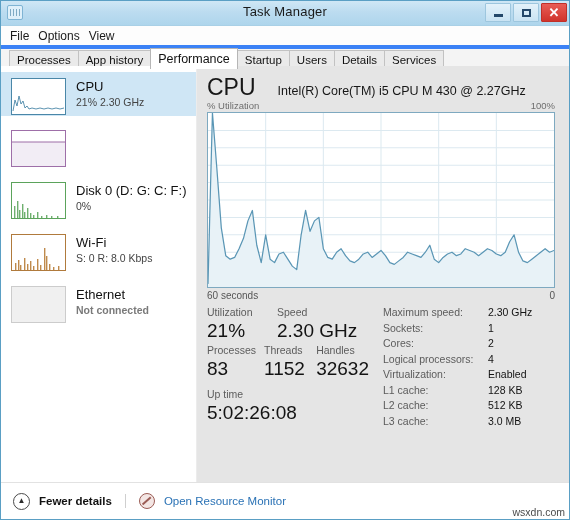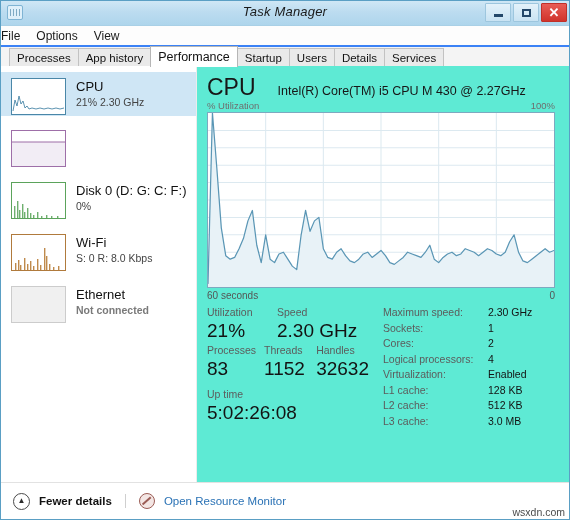--- a/index.html
+++ b/index.html
@@ -27,39 +27,39 @@
     background:#dff0fa;border:1px solid #7fb4d4;border-radius:2px;
     box-sizing:border-box;
   }
   .win-icon:after{
     content:"";position:absolute;left:2px;top:3px;right:2px;height:7px;
     background:repeating-linear-gradient(90deg,#6f9fbb 0 1px,transparent 1px 3px);
     opacity:.85;
   }
   .title-text{
     position:absolute;left:0;right:0;top:3px;text-align:center;
-    font-size:13px;color:#1a1a1a;letter-spacing:.2px;font-style:italic;
+    font-size:13px;color:#1a1a1a;letter-spacing:.2px;
   }
   .winbtns{position:absolute;right:2px;top:2px;display:flex;gap:2px;}
   .wb{
     width:26px;height:19px;box-sizing:border-box;
     border:1px solid #9dc6de;background:linear-gradient(180deg,#e4f2fa,#c9e3f3);
     display:flex;align-items:center;justify-content:center;
     font-size:11px;color:#24486a;border-radius:1px;
   }
   .wb.min:after{content:"";width:9px;height:3px;background:#24486a;border:1px solid #24486a;box-sizing:border-box;margin-top:6px;}
   .wb.max:after{content:"";width:9px;height:8px;border:2px solid #24486a;box-sizing:border-box;}
   .wb.close{
     background:linear-gradient(180deg,#e85d55,#d0342c);
     border-color:#c03029;color:#fff;font-size:13px;font-weight:600;
   }
   
   .menubar{
-    height:19px;background:#fdfdfd;border-bottom:2px solid #3b82f6;
-    display:flex;align-items:center;padding-left:0;gap:16px;
+    height:19px;background:#fdfdfd;border-bottom:4px solid #3b82f6;
+    display:flex;align-items:center;padding-left:9px;gap:9px;
   }
   .menubar span{font-size:12px;color:#1b1b1b;}
   
   .tabstrip{
     height:21px;background:#f4f4f4;border-bottom:1px solid #c8c8c8;
     display:flex;align-items:flex-end;padding-left:8px;
     box-sizing:border-box;
   }
   .tab{
     height:19px;line-height:19px;padding:0 7px;
@@ -67,21 +67,21 @@
     background:#eaeaea;border:1px solid #c2c2c2;border-bottom:none;
     margin-right:-1px;box-sizing:border-box;white-space:nowrap;
   }
   .tab.active{
     background:#ffffff;height:21px;line-height:20px;
     border-color:#b6b6b6;position:relative;z-index:3;font-size:12.5px;
   }
   
   .content{
     position:absolute;left:0;right:0;top:65px;bottom:36px;
-    display:flex;background:#5eead4;
+    display:flex;background:#e5e5e5;
   }
   
   .sidebar{
     width:196px;box-sizing:border-box;
     background:#ffffff;border-right:1px solid #ececec;
     padding-top:6px;
   }
   .sb-item{
     display:flex;align-items:flex-start;gap:10px;
     padding:6px 6px 6px 10px;height:44px;box-sizing:border-box;

